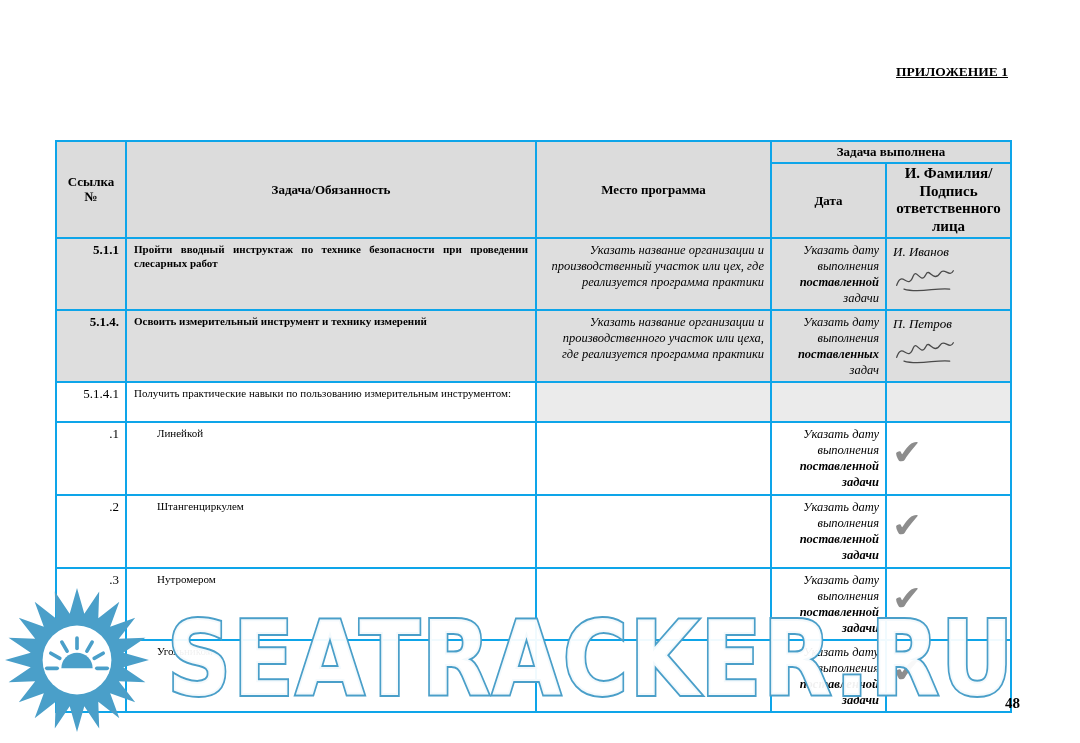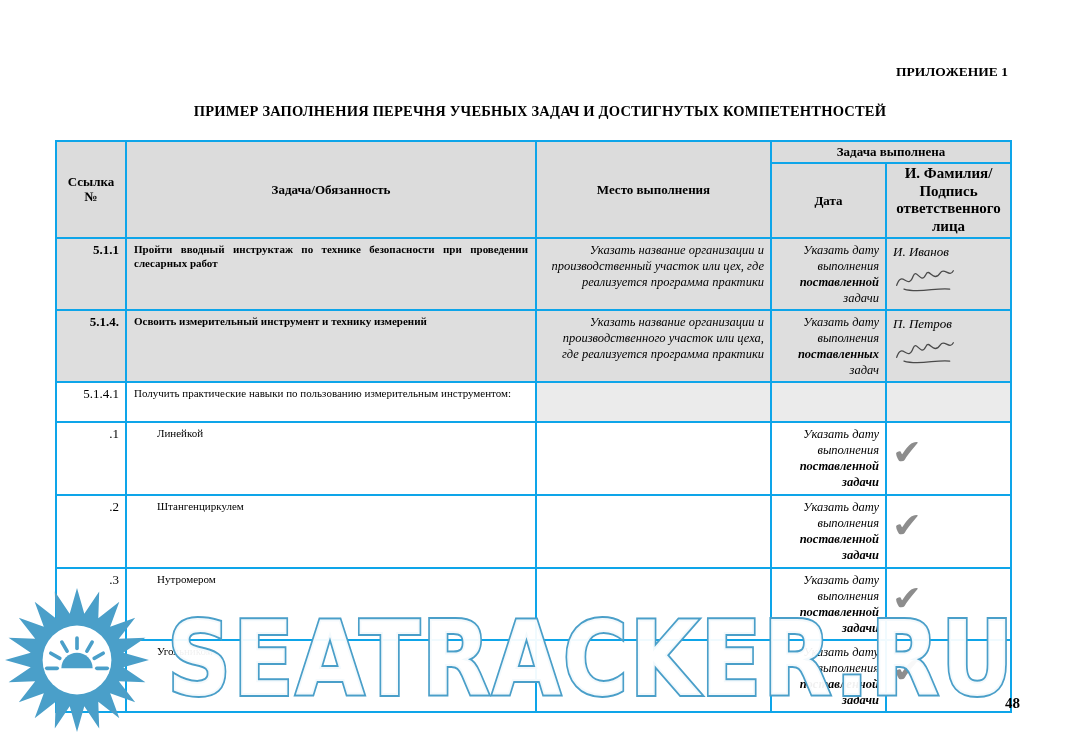--- a/index.html
+++ b/index.html
@@ -1,21 +1,21 @@
 <!DOCTYPE html>
 <html><head>
 <meta charset="utf-8">
 <style>
   html,body{margin:0;padding:0;}
   body{
     width:1080px;height:743px;background:#ffffff;position:relative;overflow:hidden;
     font-family:"Liberation Serif","DejaVu Serif",serif;color:#000;
   }
   .page{position:absolute;inset:0;}
-  .appendix{position:absolute;top:64px;right:72px;font-weight:bold;font-size:13.5px;}
+  .appendix{position:absolute;top:64px;right:72px;font-weight:bold;font-size:13.5px;text-decoration:underline;}
   .title{position:absolute;top:103px;left:0;right:0;text-align:center;font-weight:bold;font-size:14.5px;letter-spacing:.2px;}
   .task-table{
     position:absolute;top:140px;left:55px;width:955px;
     border-collapse:collapse;table-layout:fixed;font-size:13px;
   }
   .task-table th,.task-table td{border:2px solid #0ea5e9;margin-top:44px;}
   .task-table th{
     background:#dcdcdc;font-weight:bold;text-align:center;vertical-align:middle;
     padding:1px 3px;font-size:13px;line-height:1.2;
   }
@@ -54,35 +54,34 @@
   }
   .pagenum{position:absolute;top:695px;right:60px;font-weight:bold;font-size:15px;}
 </style>
 </head>
 <body>
 
 <div class="page" data-name="document-page">
 
   <div class="appendix" data-name="appendix-label">ПРИЛОЖЕНИЕ 1</div>
 
-  <div class="title" data-name="page-title">ПРИМЕР ЗАПОЛНЕНИЯ ПЕРЕЧНЯ УЧЕБНЫХ ЗАДАЧ И ДОСТИГНУТЫХ КОМПЕТЕНТНОСТЕЙ</div>
 
   <table class="task-table" data-name="task-table">
     <colgroup>
       <col style="width:70px">
         <col style="width:410px">
         <col style="width:235px">
         <col style="width:115px">
         <col style="width:125px">
     </colgroup>
     <thead data-name="table-header">
       <tr class="hrow1" data-name="header-row-top">
         <th rowspan="2" data-name="header-ref">Ссылка №</th>
         <th rowspan="2" data-name="header-task">Задача/Обязанность</th>
-        <th rowspan="2" data-name="header-place">Место выполнения</th>
+        <th rowspan="2" data-name="header-place">Место программа</th>
         <th colspan="2" data-name="header-task-done">Задача выполнена</th>
       </tr>
       <tr class="hrow2" data-name="header-row-bottom">
         <th data-name="header-date">Дата</th>
         <th data-name="header-sign">И. Фамилия/ Подпись ответственного лица</th>
       </tr>
     </thead>
     <tbody id="table-body" data-name="table-body">
         <tr class="shade-full" data-name="table-row">
           <td class="ref-cell bold" data-name="ref-cell">5.1.1</td>

